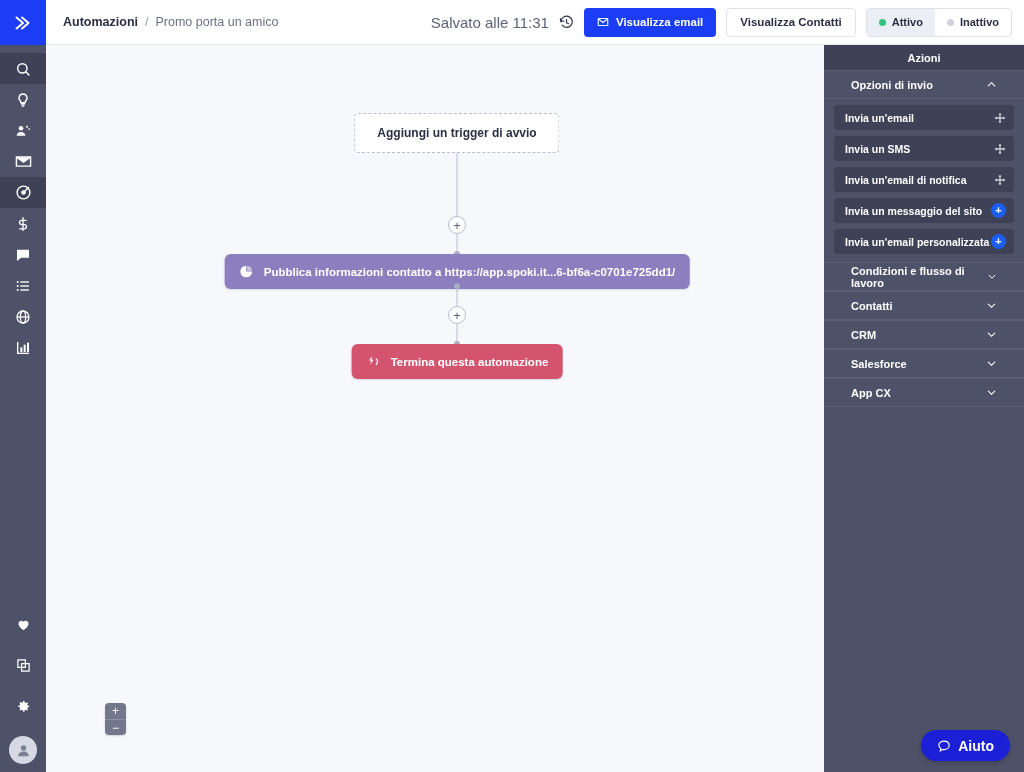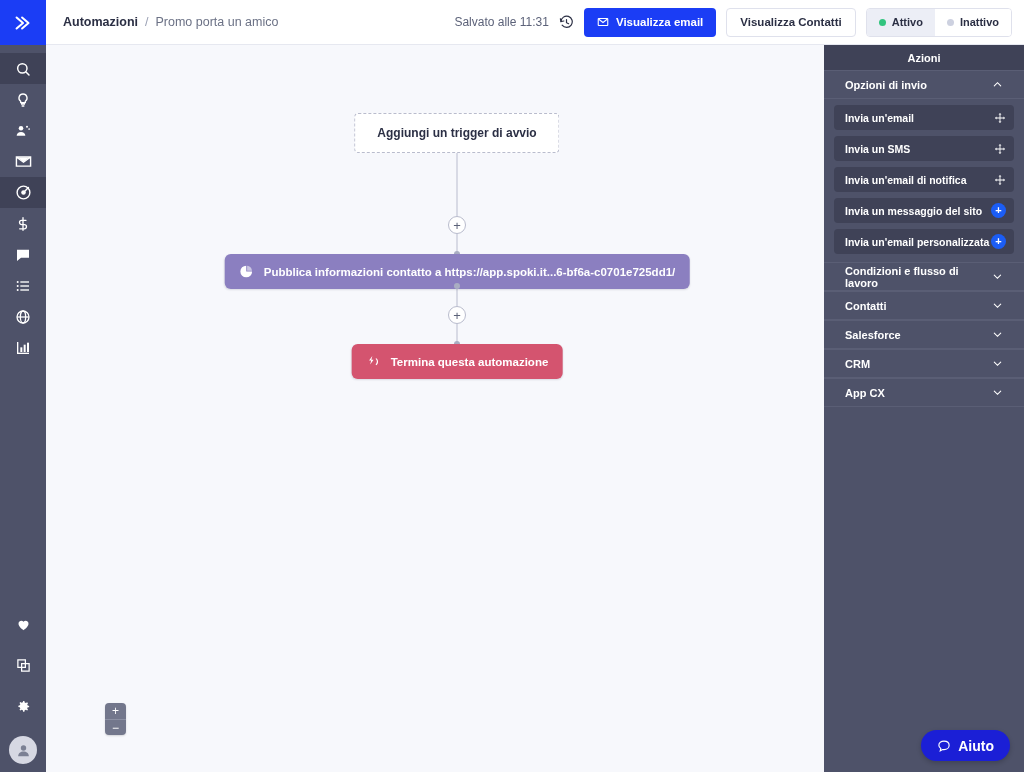--- a/index.html
+++ b/index.html
@@ -47,21 +47,21 @@
     border-bottom: 1px solid #e6e8f0;
     display: flex; align-items: center;
     padding: 0 12px 0 17px;
     flex-shrink: 0;
   }
   .breadcrumb { display: flex; align-items: center; gap: 7px; font-size: 12.5px; }
   .bc-root { color: #2b2f44; font-weight: bold; }
   .bc-sep { color: #9aa0b4; }
   .bc-current { color: #6b7185; }
   .header-right { margin-left: auto; display: flex; align-items: center; gap: 10px; }
-  .saved-text { font-size: 12px; color: #5c6279; }
+  .saved-text { font-size: 15px; color: #5c6279; }
   .hist-icon { color: #2b2f44; display: flex; align-items: center; }
   .btn-primary {
     background: #1b3df5; color: #fff; border: none;
     height: 29px; padding: 0 13px; border-radius: 4px;
     font-size: 11.5px; font-weight: bold; cursor: pointer;
     display: flex; align-items: center; gap: 7px;
     font-family: "Liberation Sans", sans-serif;
   }
   .btn-ghost {
     background: #fff; color: #2b2f44;
@@ -148,21 +148,21 @@
   }
   .sb-search input {
     border: none; outline: none; background: transparent;
     font-size: 11.5px; color: #2b2f44; width: 100%;
     font-family: "Liberation Sans", sans-serif;
   }
   .sb-search input::placeholder { color: #9aa0b4; }
 
   .sb-section {
     display: flex; align-items: center; justify-content: space-between;
-    height: 29px; padding: 0 21px;
+    height: 29px; padding: 0 27px;
     color: #ffffff; font-size: 11px; font-weight: bold;
     border-top: 1px solid #5a5e75; border-bottom: 1px solid #5a5e75;
     cursor: pointer;
   }
   .sb-items { padding: 6px 10px 2px; display: flex; flex-direction: column; gap: 6px; }
   .sb-item {
     display: flex; align-items: center; justify-content: space-between;
     background: #3f4257; border-radius: 4px;
     height: 25px; padding: 0 8px 0 11px;
     color: #ffffff; font-size: 10.5px; font-weight: bold;
@@ -446,27 +446,27 @@
                 <polyline points="5,9 12,16 19,9"></polyline>
               </svg>
           </div>
           <div class="sb-section">
             <span>Contatti</span>
             <svg width="11" height="11" viewBox="0 0 24 24" fill="none" stroke="#ffffff" stroke-width="2.4" stroke-linecap="round">
                 <polyline points="5,9 12,16 19,9"></polyline>
               </svg>
           </div>
           <div class="sb-section">
-            <span>Salesforce</span>
+            <span>CRM</span>
             <svg width="11" height="11" viewBox="0 0 24 24" fill="none" stroke="#ffffff" stroke-width="2.4" stroke-linecap="round">
                 <polyline points="5,9 12,16 19,9"></polyline>
               </svg>
           </div>
           <div class="sb-section">
-            <span>CRM</span>
+            <span>Salesforce</span>
             <svg width="11" height="11" viewBox="0 0 24 24" fill="none" stroke="#ffffff" stroke-width="2.4" stroke-linecap="round">
                 <polyline points="5,9 12,16 19,9"></polyline>
               </svg>
           </div>
           <div class="sb-section">
             <span>App CX</span>
             <svg width="11" height="11" viewBox="0 0 24 24" fill="none" stroke="#ffffff" stroke-width="2.4" stroke-linecap="round">
                 <polyline points="5,9 12,16 19,9"></polyline>
               </svg>
           </div>

